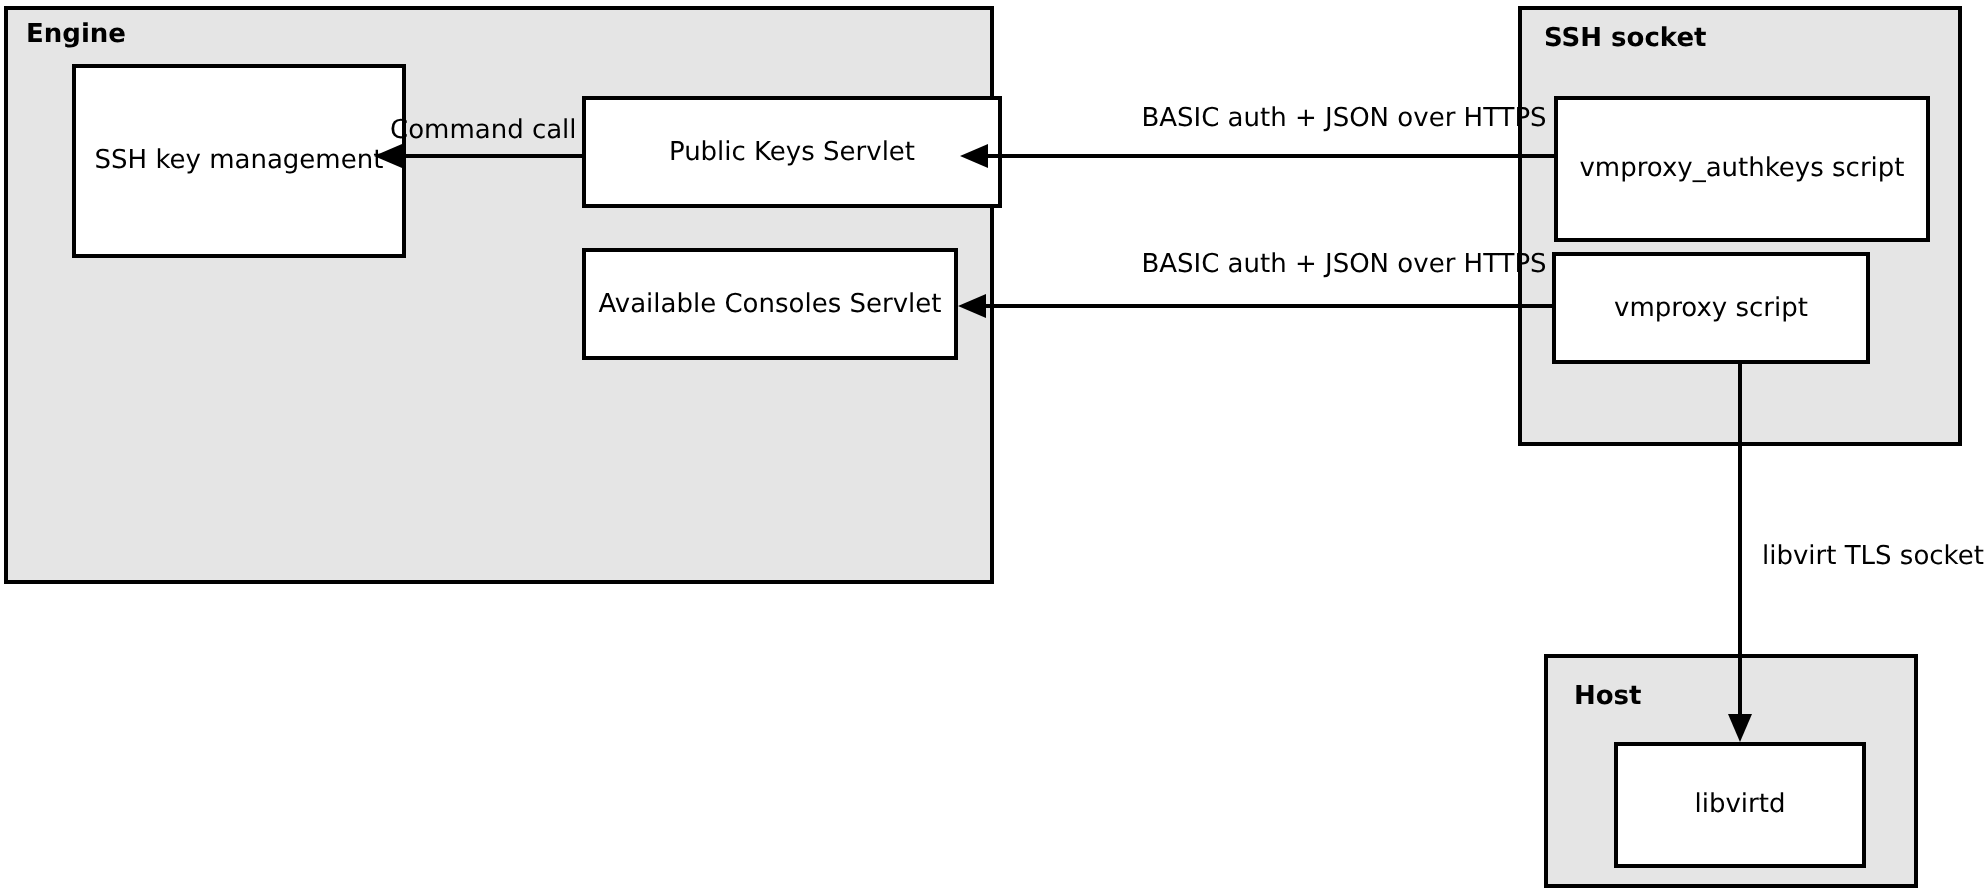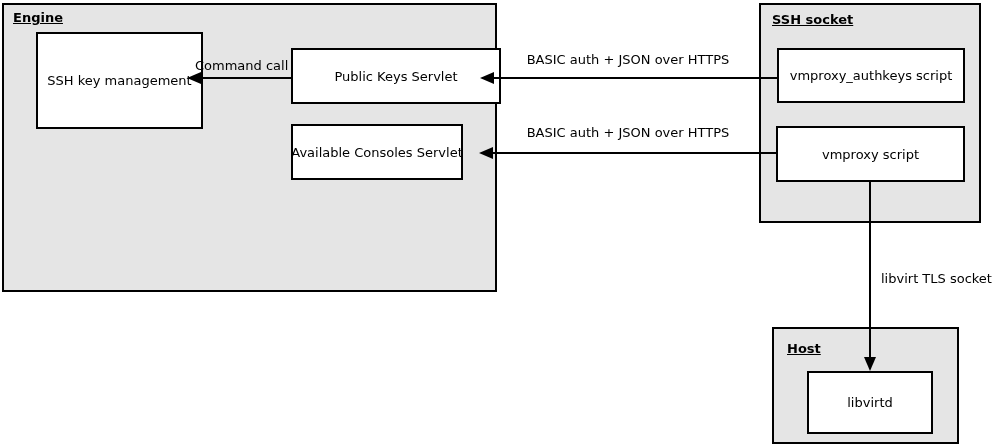--- a/index.html
+++ b/index.html
@@ -21,21 +21,20 @@
     position: absolute;
     background: var(--container-fill, #e5e5e5);
     border: 2px solid var(--border-color, #000000);
     box-sizing: border-box;
   }
   .container-label {
     position: absolute;
     font-weight: bold;
     font-size: 13px;
     white-space: nowrap;
-    text-decoration: underline;
   }
   .node-box {
     position: absolute;
     background: var(--node-fill, #ffffff);
     border: 2px solid var(--border-color, #000000);
     box-sizing: border-box;
     display: flex;
     align-items: center;
     justify-content: center;
     text-align: center;
@@ -68,20 +67,21 @@
     border-top: 14px solid var(--border-color, #000000);
   }
   .edge-label {
     position: absolute;
     white-space: nowrap;
     font-size: 13px;
     background: transparent;
   }
   .edge-label.centered {
     text-align: center;
+    margin-left: 44px;
   }
 </style>
 </head>
 <body>
 
 <div class="canvas" style="--container-fill: #e5e5e5; --node-fill: #ffffff; --border-color: #000000; color: rgb(0, 0, 0);">
 
   <div class="container-box" style="left:2px; top:3px; width:495px; height:289px;"></div>
   <div class="container-label" style="left:13px; top:10px;">Engine</div>
 
@@ -92,29 +92,29 @@
   <div class="container-label" style="left:787px; top:341px;">Host</div>
 
   <div class="node-box" style="left:36px; top:32px; width:167px; height:97px;">
     <span>SSH key management</span>
   </div>
 
   <div class="node-box" style="left:291px; top:48px; width:210px; height:56px;">
     <span>Public Keys Servlet</span>
   </div>
 
-  <div class="node-box" style="left:291px; top:124px; width:172px; height:56px;">
+  <div class="node-box" style="left:291px; top:124px; width:188px; height:56px;">
     <span>Available Consoles Servlet</span>
   </div>
 
-  <div class="node-box" style="left:777px; top:48px; width:188px; height:55px;">
+  <div class="node-box" style="left:777px; top:48px; width:188px; height:73px;">
     <span>vmproxy_authkeys script</span>
   </div>
 
-  <div class="node-box" style="left:776px; top:126px; width:189px; height:56px;">
+  <div class="node-box" style="left:776px; top:126px; width:159px; height:56px;">
     <span>vmproxy script</span>
   </div>
 
   <div class="node-box" style="left:807px; top:371px; width:126px; height:63px;">
     <span>libvirtd</span>
   </div>
 
   <div class="edge-line-h" style="left:199px; top:77px; width:92px;"></div>
   <div class="arrowhead-left" style="left:187px; top:72px;"></div>
   <div class="edge-label" style="left:195px; top:58px;">Command call</div>

